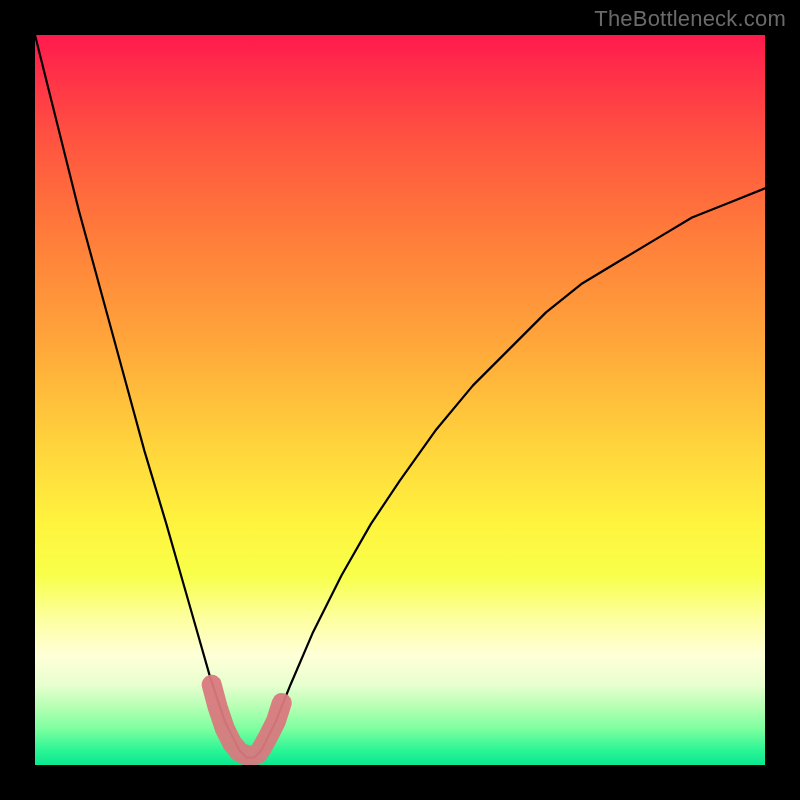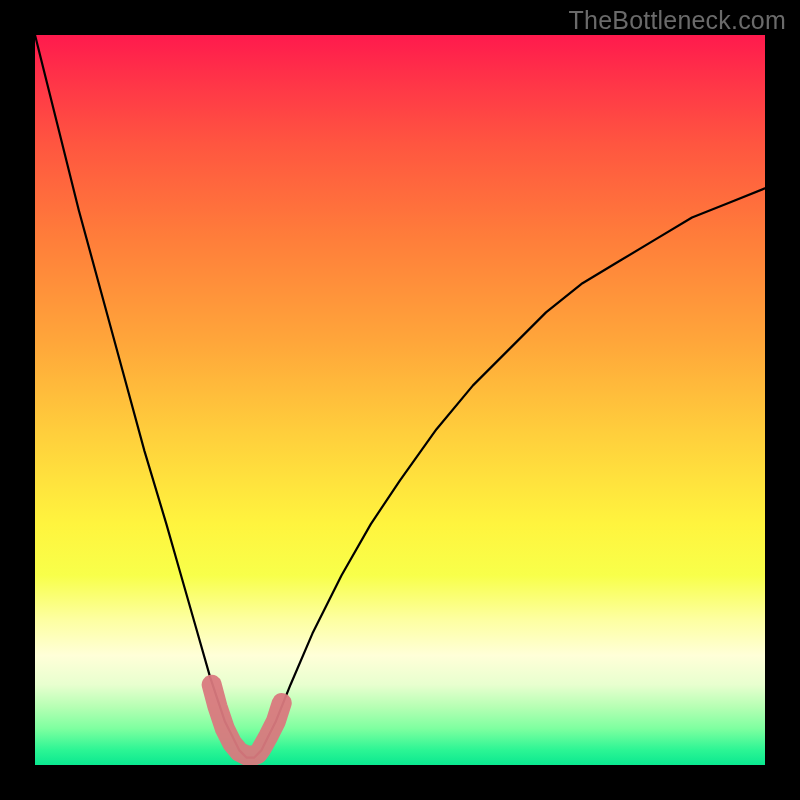--- a/index.html
+++ b/index.html
@@ -42,21 +42,21 @@
       #7effa0 95%,
       #2bf594 98%,
       #0ae890 100%
     );
   }
   .watermark {
     position: absolute;
     top: 6px;
     right: 14px;
     color: #6a6a6a;
-    font-size: 25px;
+    font-size: 22px;
     font-weight: 500;
     letter-spacing: 0.2px;
     user-select: none;
   }
   svg.overlay {
     position: absolute;
     left: 0;
     top: 0;
     width: 730px;
     height: 730px;

